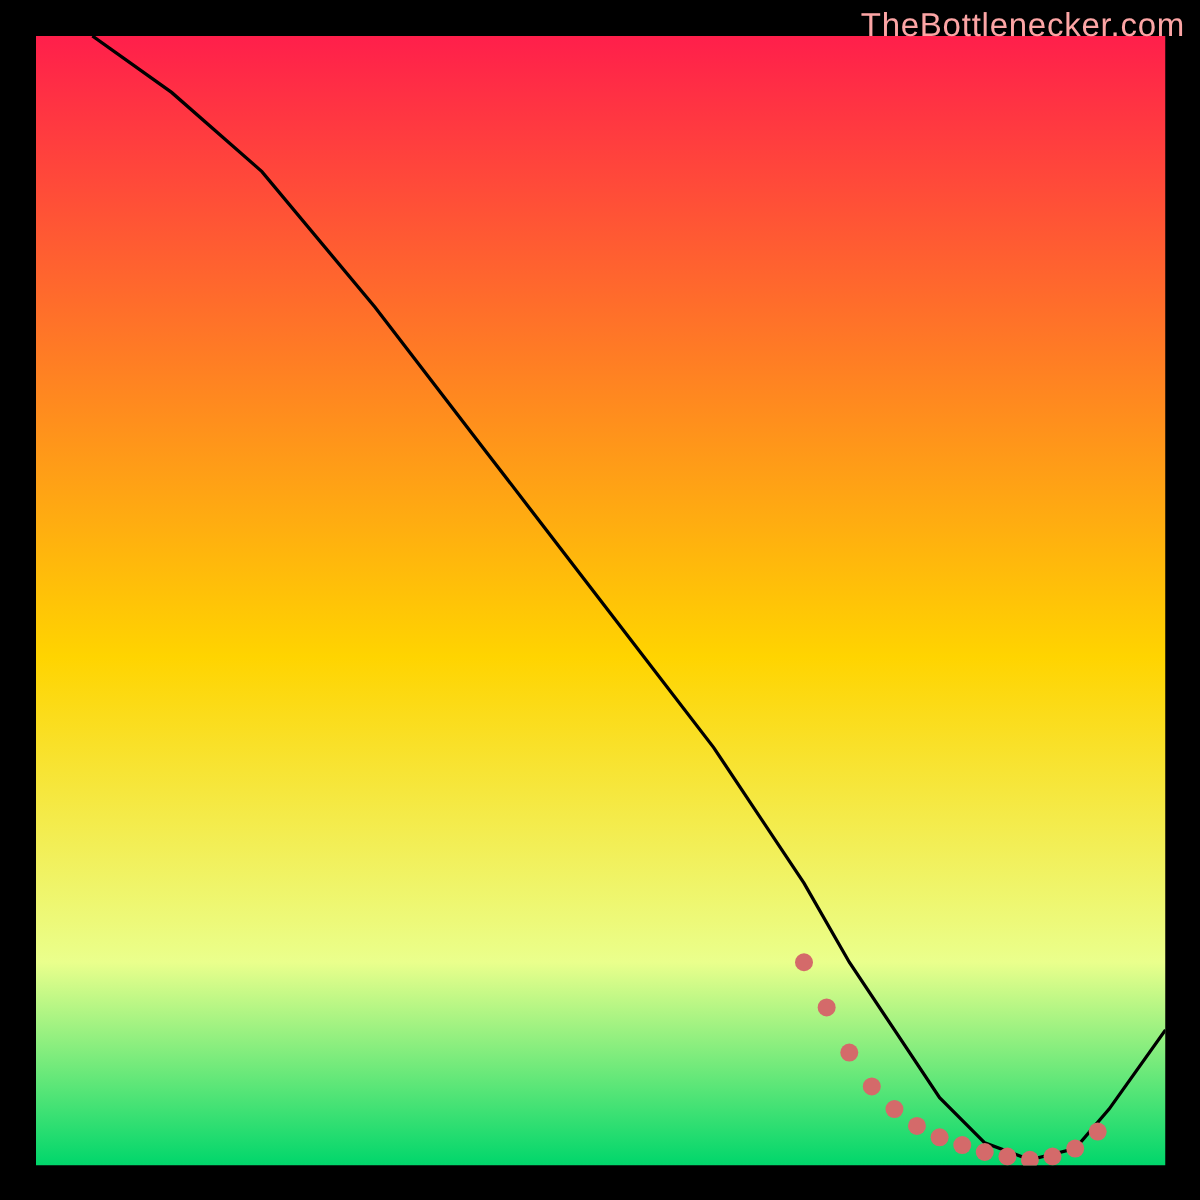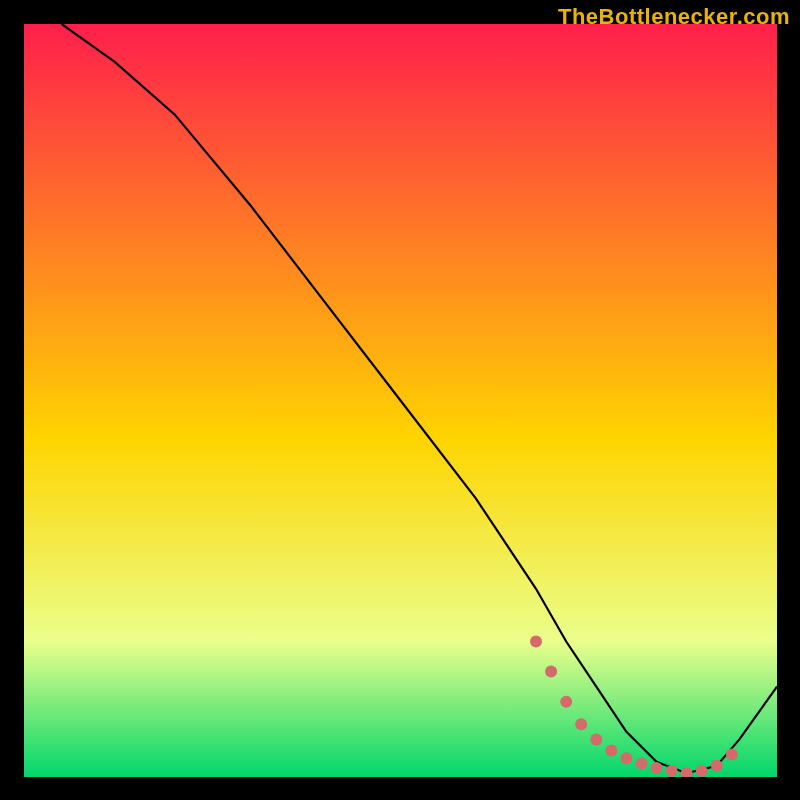--- a/index.html
+++ b/index.html
@@ -8,23 +8,23 @@
     background: #000;
     width: 800px;
     height: 800px;
     position: relative;
     font-family: Arial, Helvetica, sans-serif;
   }
   .watermark {
     position: absolute;
     top: 4px;
     right: 10px;
-    color: #eab308;
+    color: #fca5a5;
     font-size: 22px;
-    font-weight: bold;
+    font-weight: normal;
     letter-spacing: 0.5px;
     z-index: 10;
   }
   .plot-wrap {
     position: absolute;
     left: 24px;
     top: 24px;
     width: 753px;
     height: 753px;
     background: #000;

